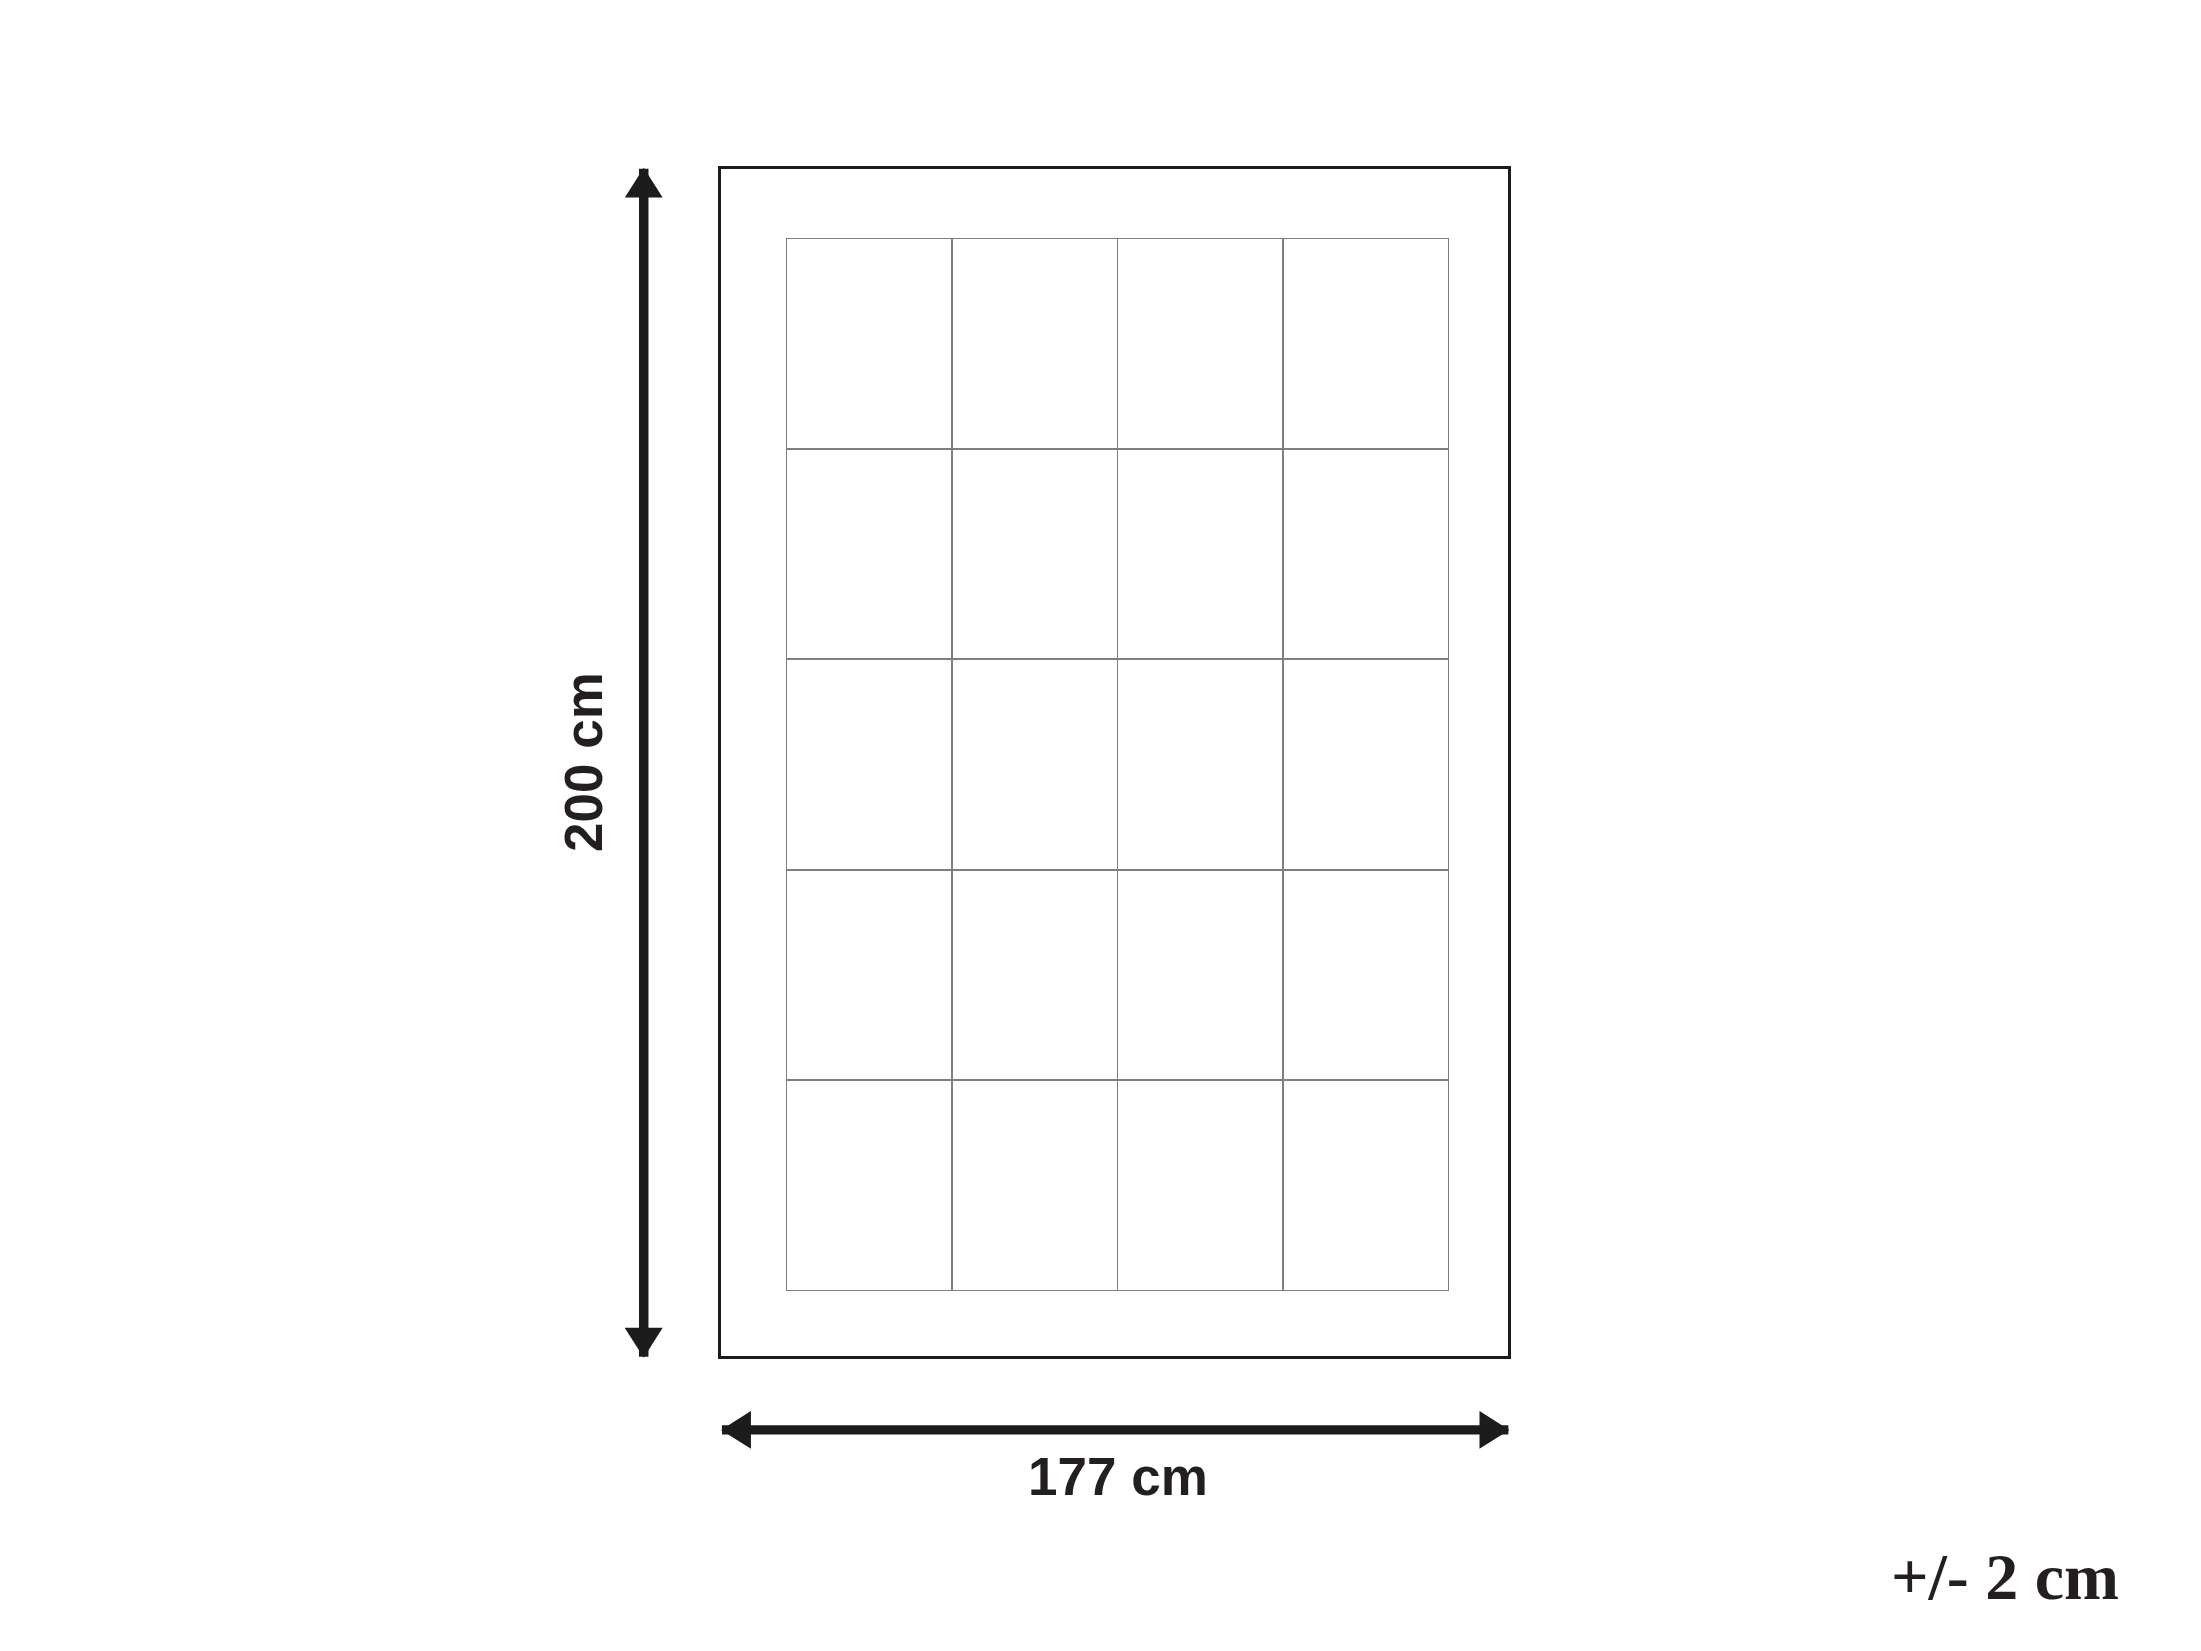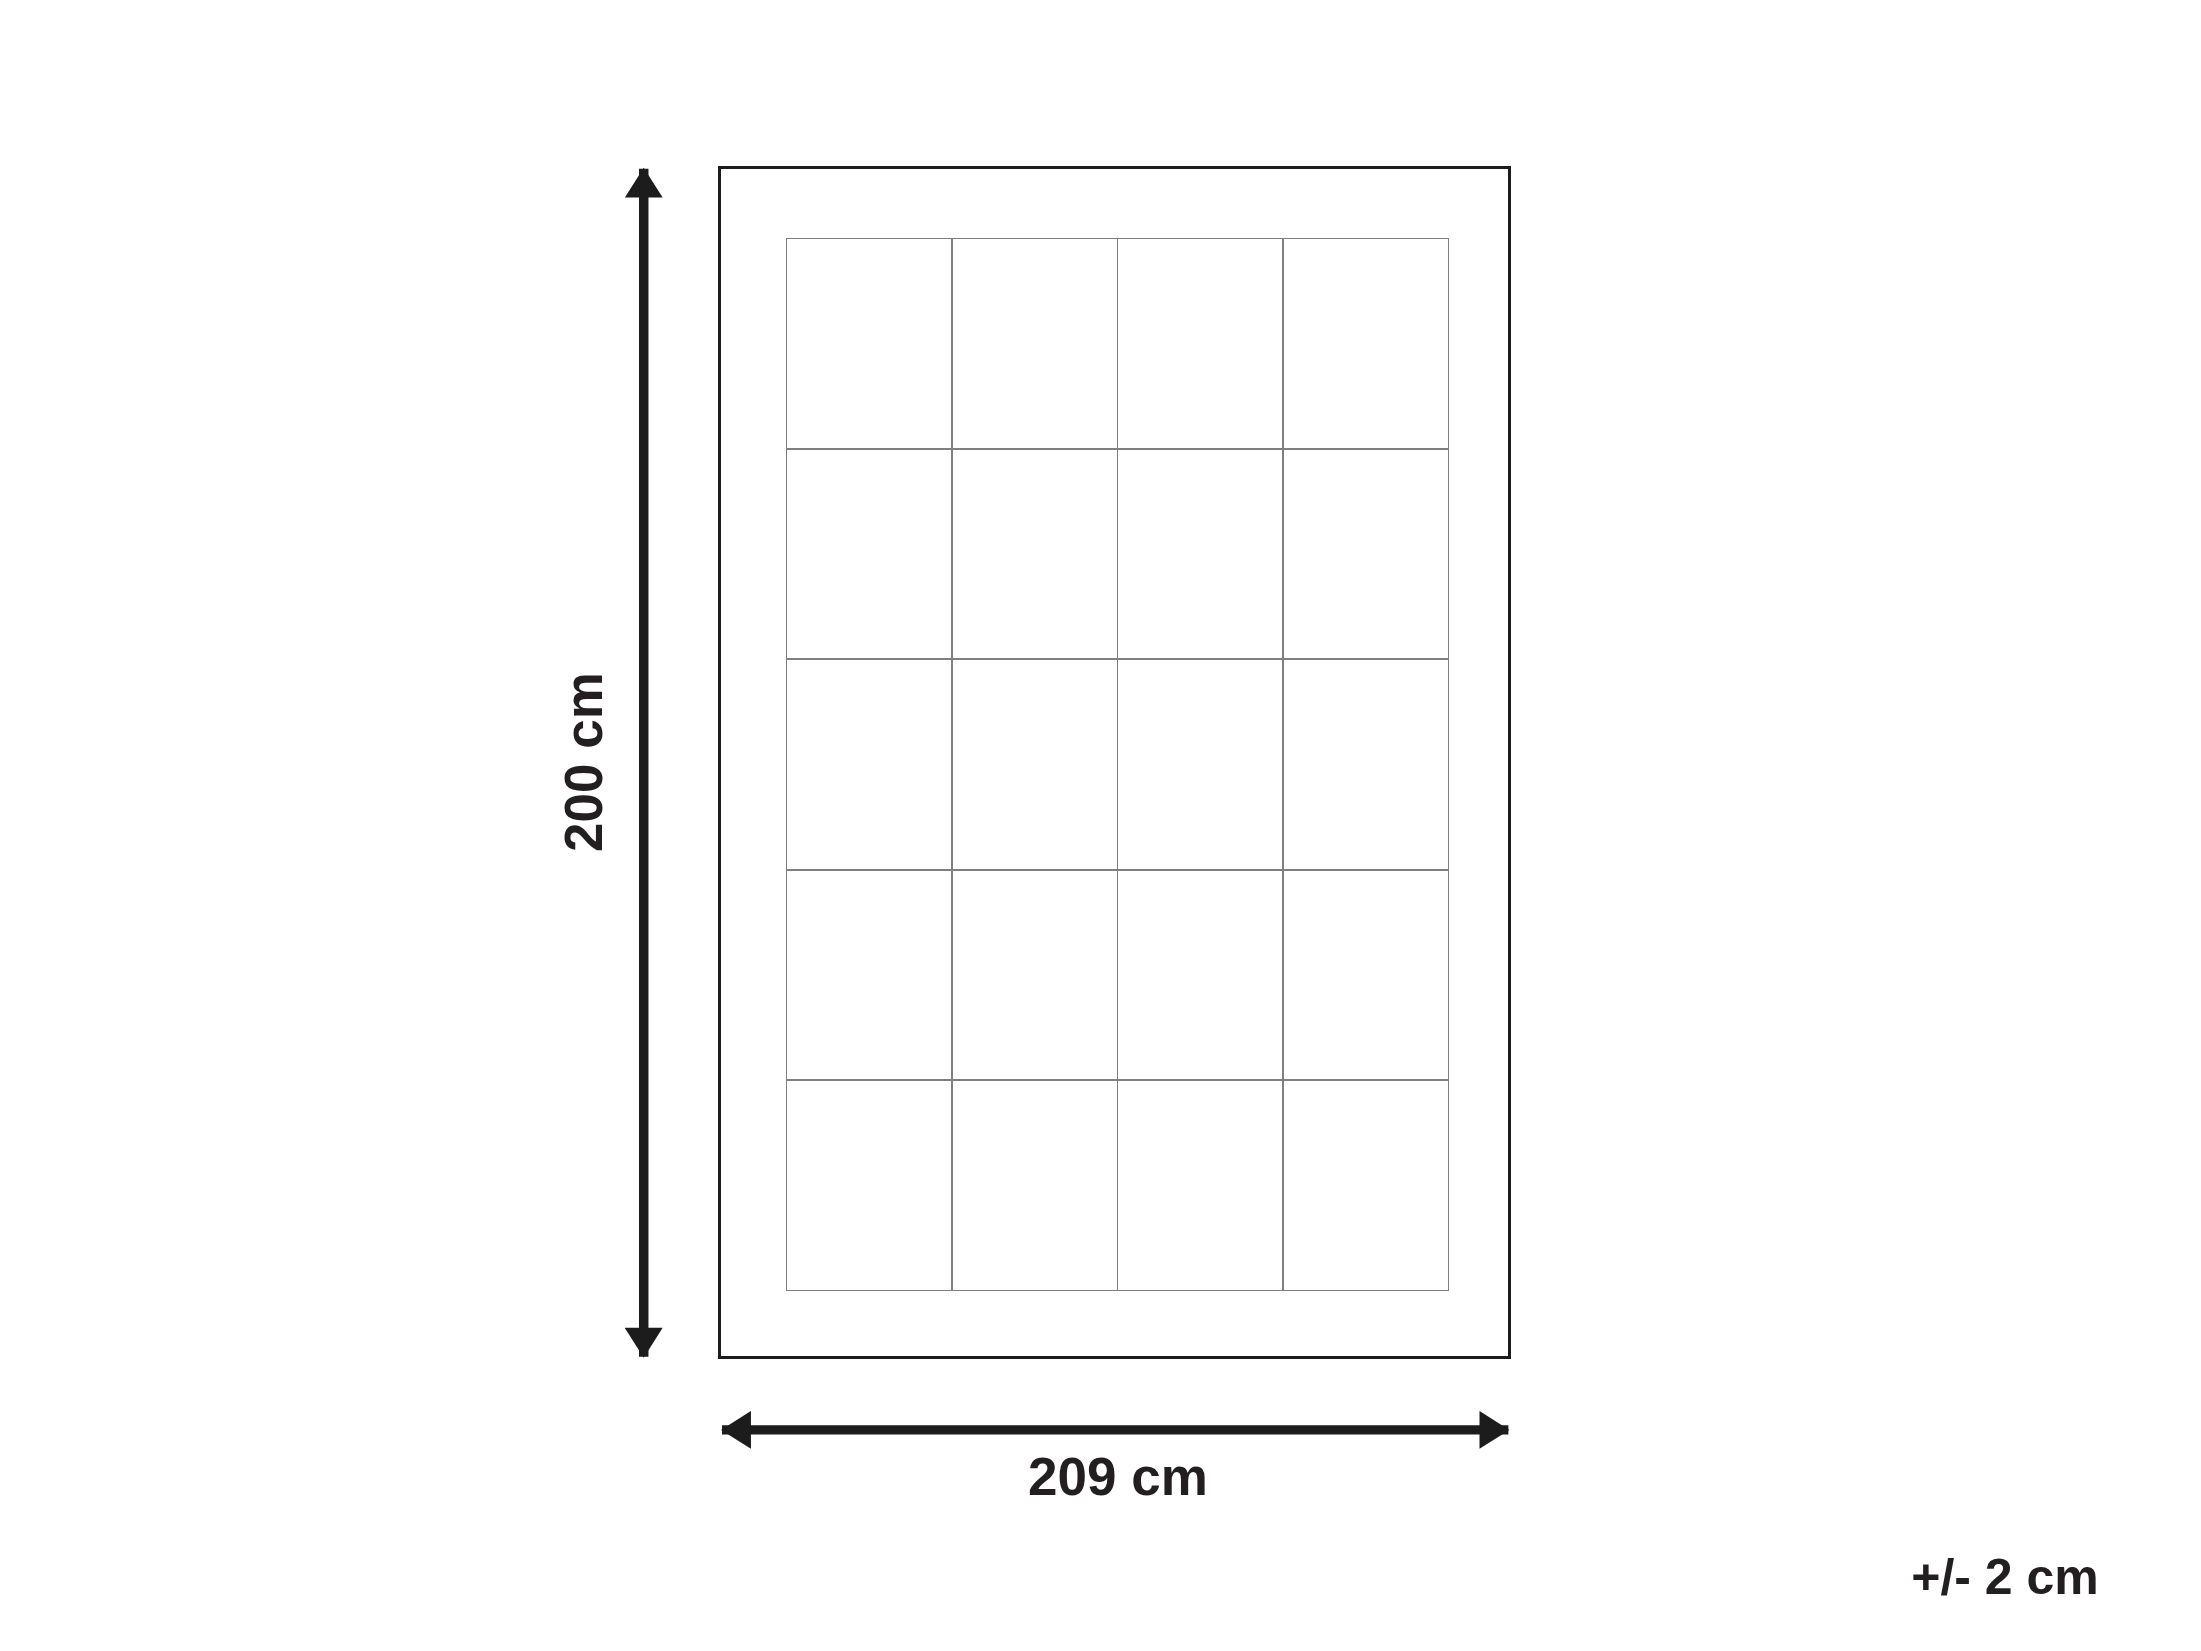--- a/index.html
+++ b/index.html
@@ -55,22 +55,23 @@
     font-size:53px;
     transform:translate(-50%,-50%) rotate(-90deg);
   }
   .width-label{
     left:1118px;top:1476px;
     font-size:53px;
     transform:translate(-50%,-50%);
   }
   .tolerance-label{
     left:2005px;top:1577px;
-    font-size:50px;
+    font-size:66px;
     transform:translate(-50%,-50%);
+    font-family:Liberation Serif, serif;
   }
 </style>
 </head>
 <body>
 
 <div class="stage">
 
   <div class="rug-outline"></div>
   <div class="rug-grid" id="rug-grid" style="grid-template-columns: repeat(4, 1fr); grid-template-rows: repeat(5, 1fr);">
       <div class="cell"></div>
@@ -99,16 +100,16 @@
     <defs>
       <marker id="ah" markerUnits="userSpaceOnUse" markerWidth="40" markerHeight="44" viewBox="0 0 30 38" refX="29" refY="19" orient="auto-start-reverse">
         <path class="arrowhead" d="M0,0 L30,19 L0,38 Z"></path>
       </marker>
     </defs>
     <line x1="748" y1="196" x2="748" y2="1577" stroke-width="11" marker-start="url(#ah)" marker-end="url(#ah)"></line>
     <line x1="839" y1="1662" x2="1753" y2="1662" stroke-width="11" marker-start="url(#ah)" marker-end="url(#ah)"></line>
   </svg>
 
   <div class="dim-label height-label">200 cm</div>
-  <div class="dim-label width-label">209 cm</div>
+  <div class="dim-label width-label">177 cm</div>
   <div class="dim-label tolerance-label">+/- 2 cm</div>
 </div>
 
 
 </body></html>

